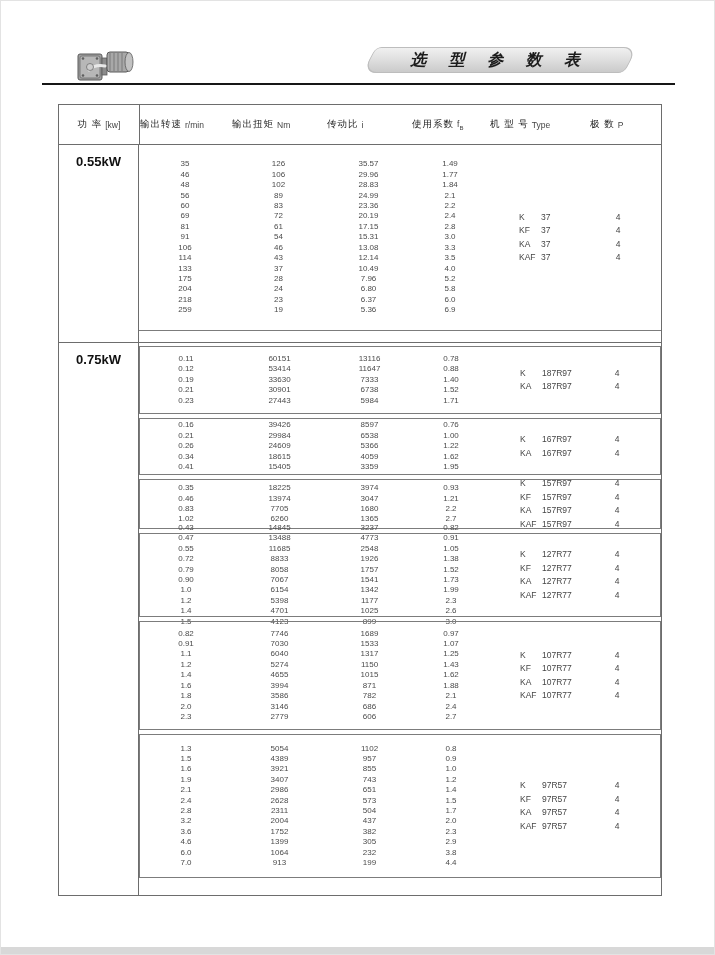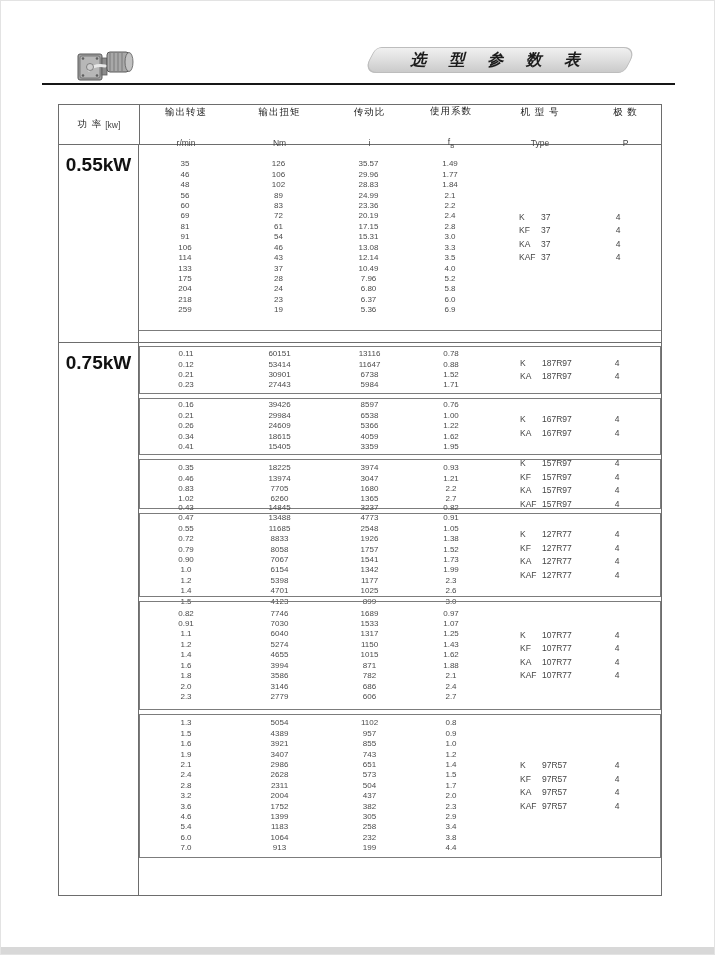--- a/index.html
+++ b/index.html
@@ -29,39 +29,39 @@
     position:absolute;left:57px;top:103px;width:604px;height:792px;
     border:1.5px solid #6d6d6d;box-sizing:border-box;
     display:flex;flex-direction:column;
   }
   .thead{height:39px;flex:0 0 39px;border-bottom:1.5px solid #6d6d6d;display:flex;}
   .power-head{
     width:80px;flex:0 0 80px;border-right:1.5px solid #6d6d6d;
     display:flex;flex-direction:row;align-items:center;justify-content:center;gap:3px;
   }
   .data-head{flex:1;display:grid;grid-template-columns:92px 95px 85px 78px 100px auto;align-items:center;}
-  .head-cell{display:flex;flex-direction:column;align-items:center;gap:19px;}
+  .head-cell{display:flex;flex-direction:row;align-items:center;gap:3px;}
   .head-label{font-size:9.5px;color:#222;letter-spacing:1px;}
   .head-unit{font-size:8.5px;color:#444;}
   .head-unit sub{font-size:6px;}
   
   .tbody{flex:1;display:flex;flex-direction:column;}
   .section{display:flex;}
   .section-0{height:197px;flex:0 0 197px;}
   .section-1{flex:1;border-top:1.5px solid #6d6d6d;}
   .power-cell{
     width:80px;flex:0 0 80px;border-right:1.5px solid #6d6d6d;
-    text-align:center;padding-top:9px;font-weight:bold;font-size:19px;color:#111;
+    text-align:center;padding-top:9px;font-weight:bold;font-size:13px;color:#111;
     box-sizing:border-box;
   }
   .blocks{flex:1;display:flex;flex-direction:column;}
   .section-1 .blocks{padding-top:3px;}
   .block{display:flex;border:1px solid #7c7c7c;box-sizing:border-box;margin-bottom:4px;}
   .section-0 .block{border:none;border-bottom:1px solid #7c7c7c;height:186px;}
-  .section-1 .block:nth-child(1){height:48px;}
+  .section-1 .block:nth-child(1){height:68px;}
   .section-1 .block:nth-child(2){height:57px;}
   .section-1 .block:nth-child(3){height:50px;align-items:center;}
   .section-1 .block:nth-child(4){height:84px;}
   .section-1 .block:nth-child(5){height:109px;}
   .section-1 .block:nth-child(6){height:144px;margin-bottom:0;}
   .block-rows{width:352px;flex:0 0 352px;display:flex;flex-direction:column;justify-content:center;}
   .data-row{display:grid;grid-template-columns:92px 95px 85px 78px;line-height:10.4px;}
   .num-cell{text-align:center;font-size:8px;color:#4b4b4b;}
   .block-types{flex:1;display:flex;flex-direction:column;justify-content:center;}
   .type-row{display:flex;align-items:baseline;padding-left:28px;line-height:13.5px;font-size:8.5px;color:#454545;}
@@ -269,20 +269,26 @@
                   <span class="num-cell">13116</span>
                   <span class="num-cell">0.78</span>
                 </div>
                 <div class="data-row">
                   <span class="num-cell">0.12</span>
                   <span class="num-cell">53414</span>
                   <span class="num-cell">11647</span>
                   <span class="num-cell">0.88</span>
                 </div>
                 <div class="data-row">
+                  <span class="num-cell">0.19</span>
+                  <span class="num-cell">33630</span>
+                  <span class="num-cell">7333</span>
+                  <span class="num-cell">1.40</span>
+                </div>
+                <div class="data-row">
                   <span class="num-cell">0.21</span>
                   <span class="num-cell">30901</span>
                   <span class="num-cell">6738</span>
                   <span class="num-cell">1.52</span>
                 </div>
                 <div class="data-row">
                   <span class="num-cell">0.23</span>
                   <span class="num-cell">27443</span>
                   <span class="num-cell">5984</span>
                   <span class="num-cell">1.71</span>
@@ -619,26 +625,20 @@
                   <span class="num-cell">382</span>
                   <span class="num-cell">2.3</span>
                 </div>
                 <div class="data-row">
                   <span class="num-cell">4.6</span>
                   <span class="num-cell">1399</span>
                   <span class="num-cell">305</span>
                   <span class="num-cell">2.9</span>
                 </div>
                 <div class="data-row">
-                  <span class="num-cell">5.4</span>
-                  <span class="num-cell">1183</span>
-                  <span class="num-cell">258</span>
-                  <span class="num-cell">3.4</span>
-                </div>
-                <div class="data-row">
                   <span class="num-cell">6.0</span>
                   <span class="num-cell">1064</span>
                   <span class="num-cell">232</span>
                   <span class="num-cell">3.8</span>
                 </div>
                 <div class="data-row">
                   <span class="num-cell">7.0</span>
                   <span class="num-cell">913</span>
                   <span class="num-cell">199</span>
                   <span class="num-cell">4.4</span>

